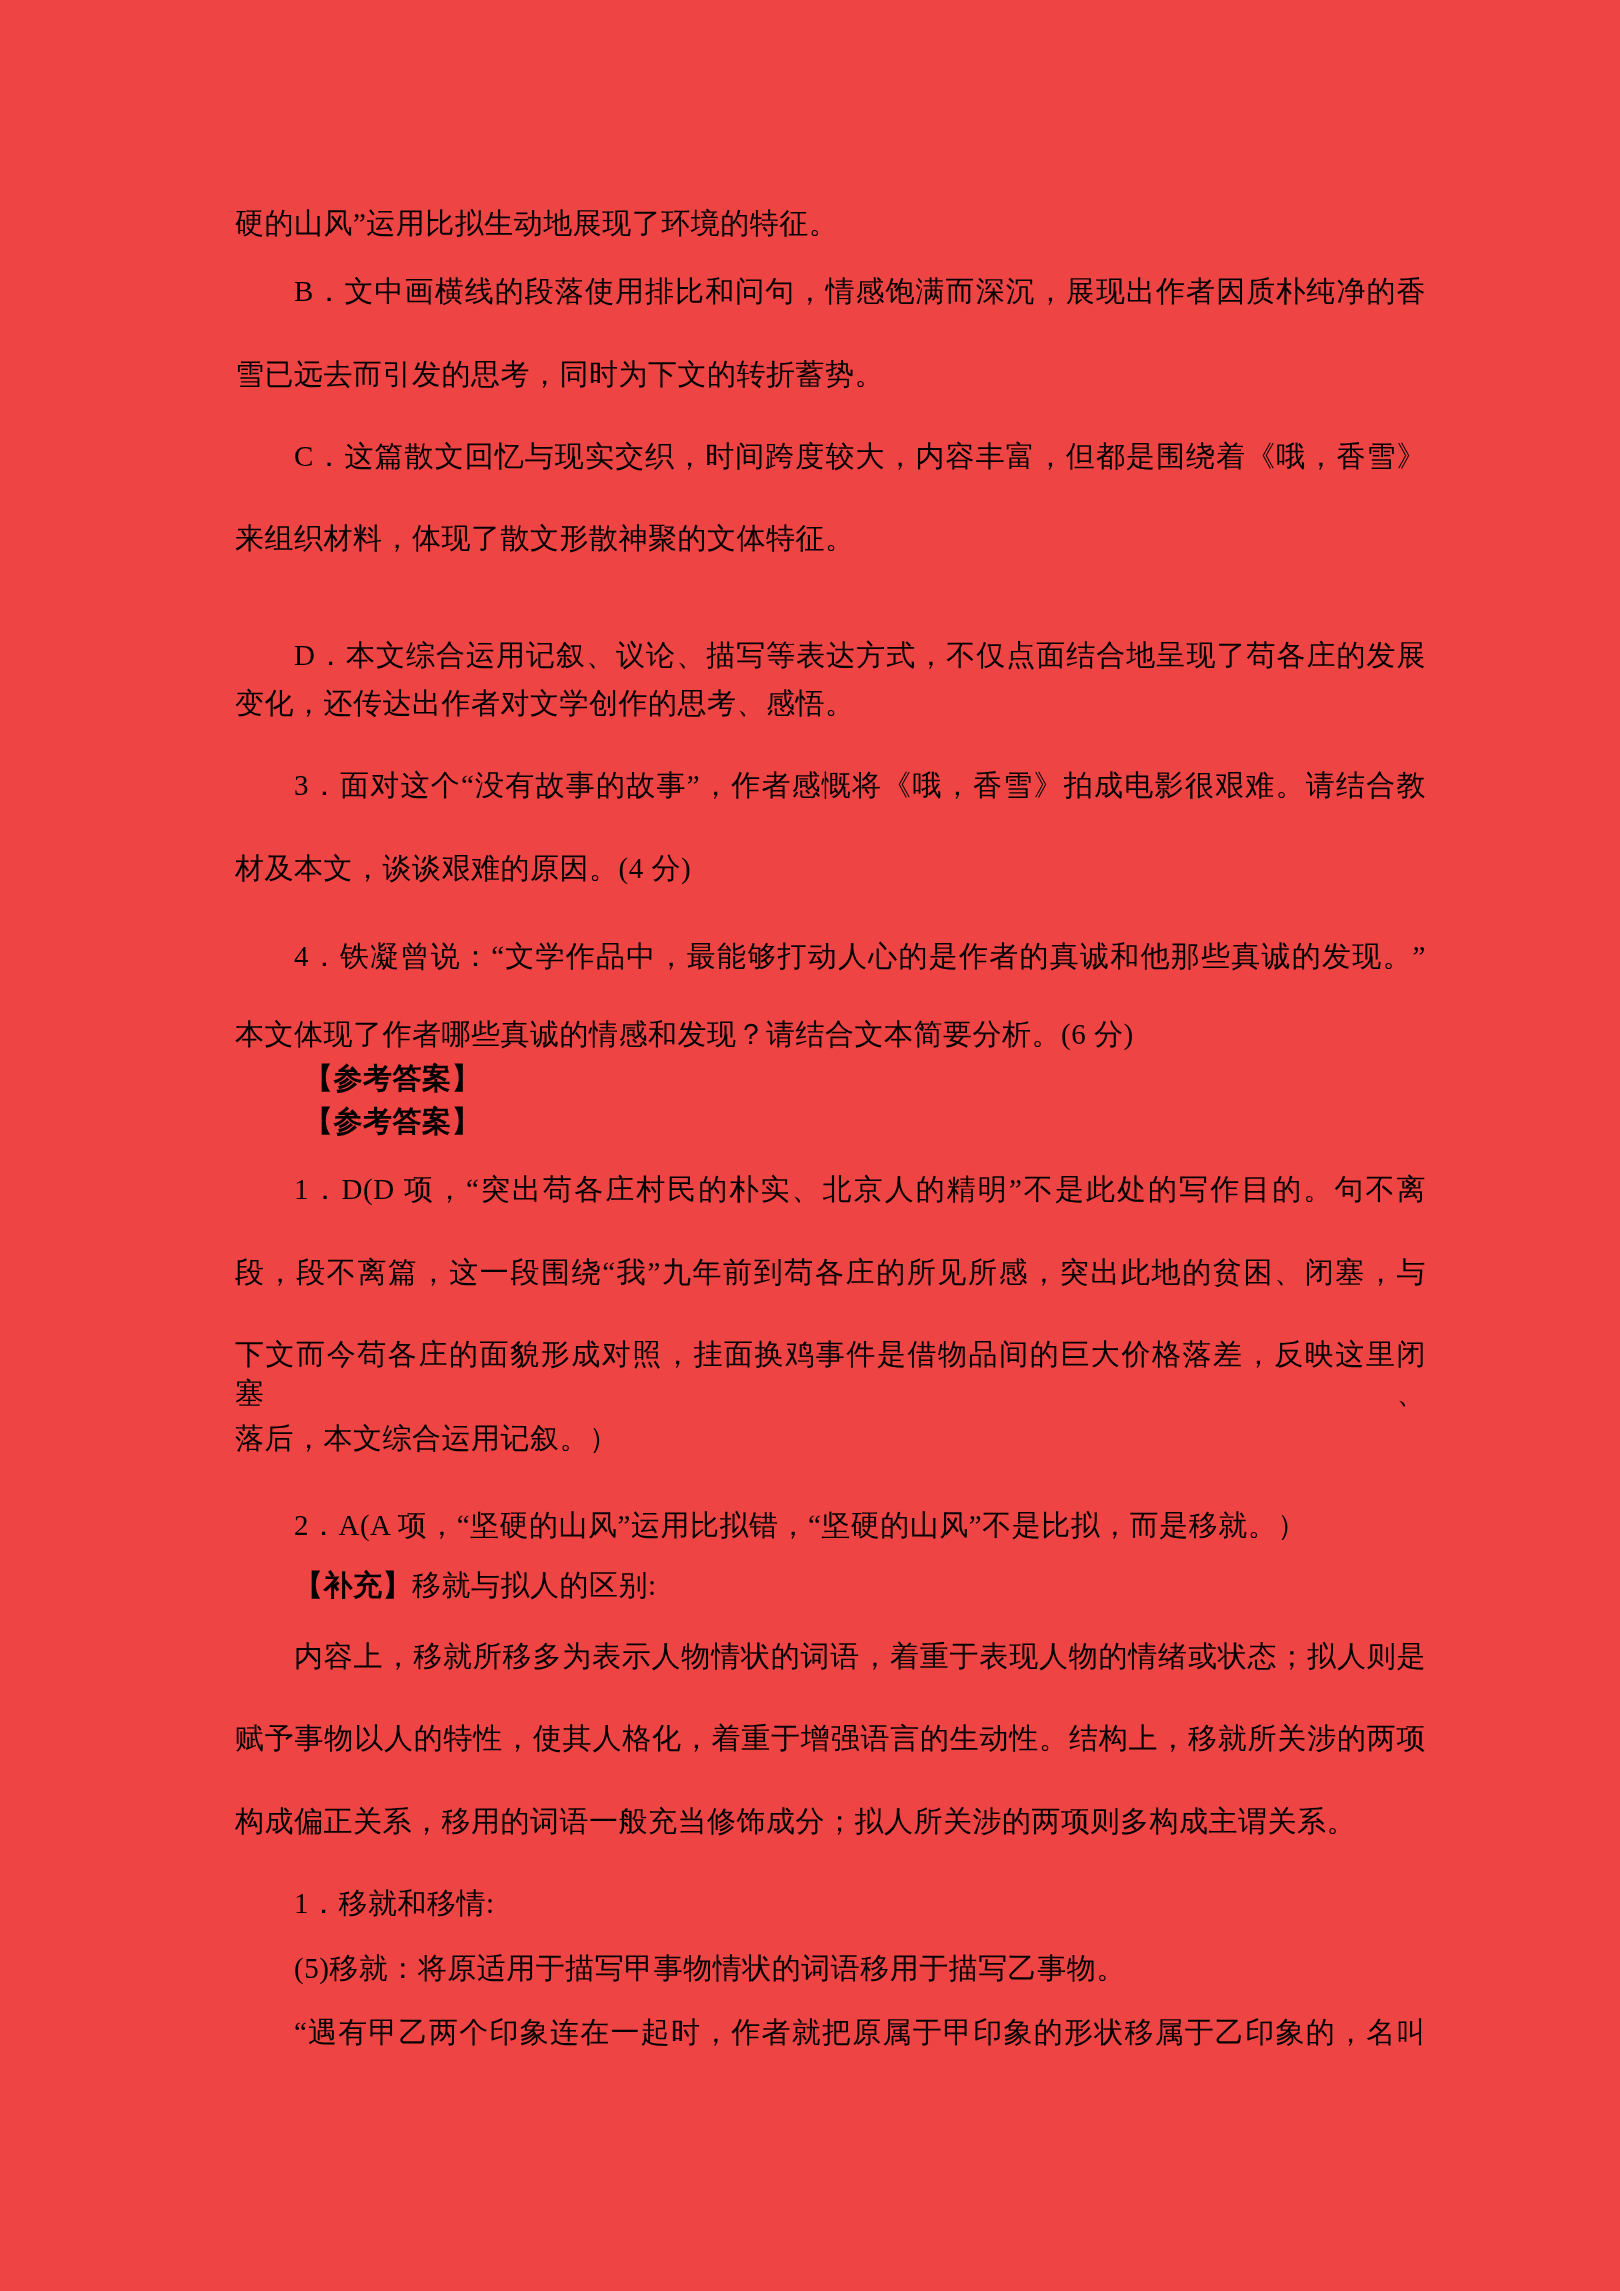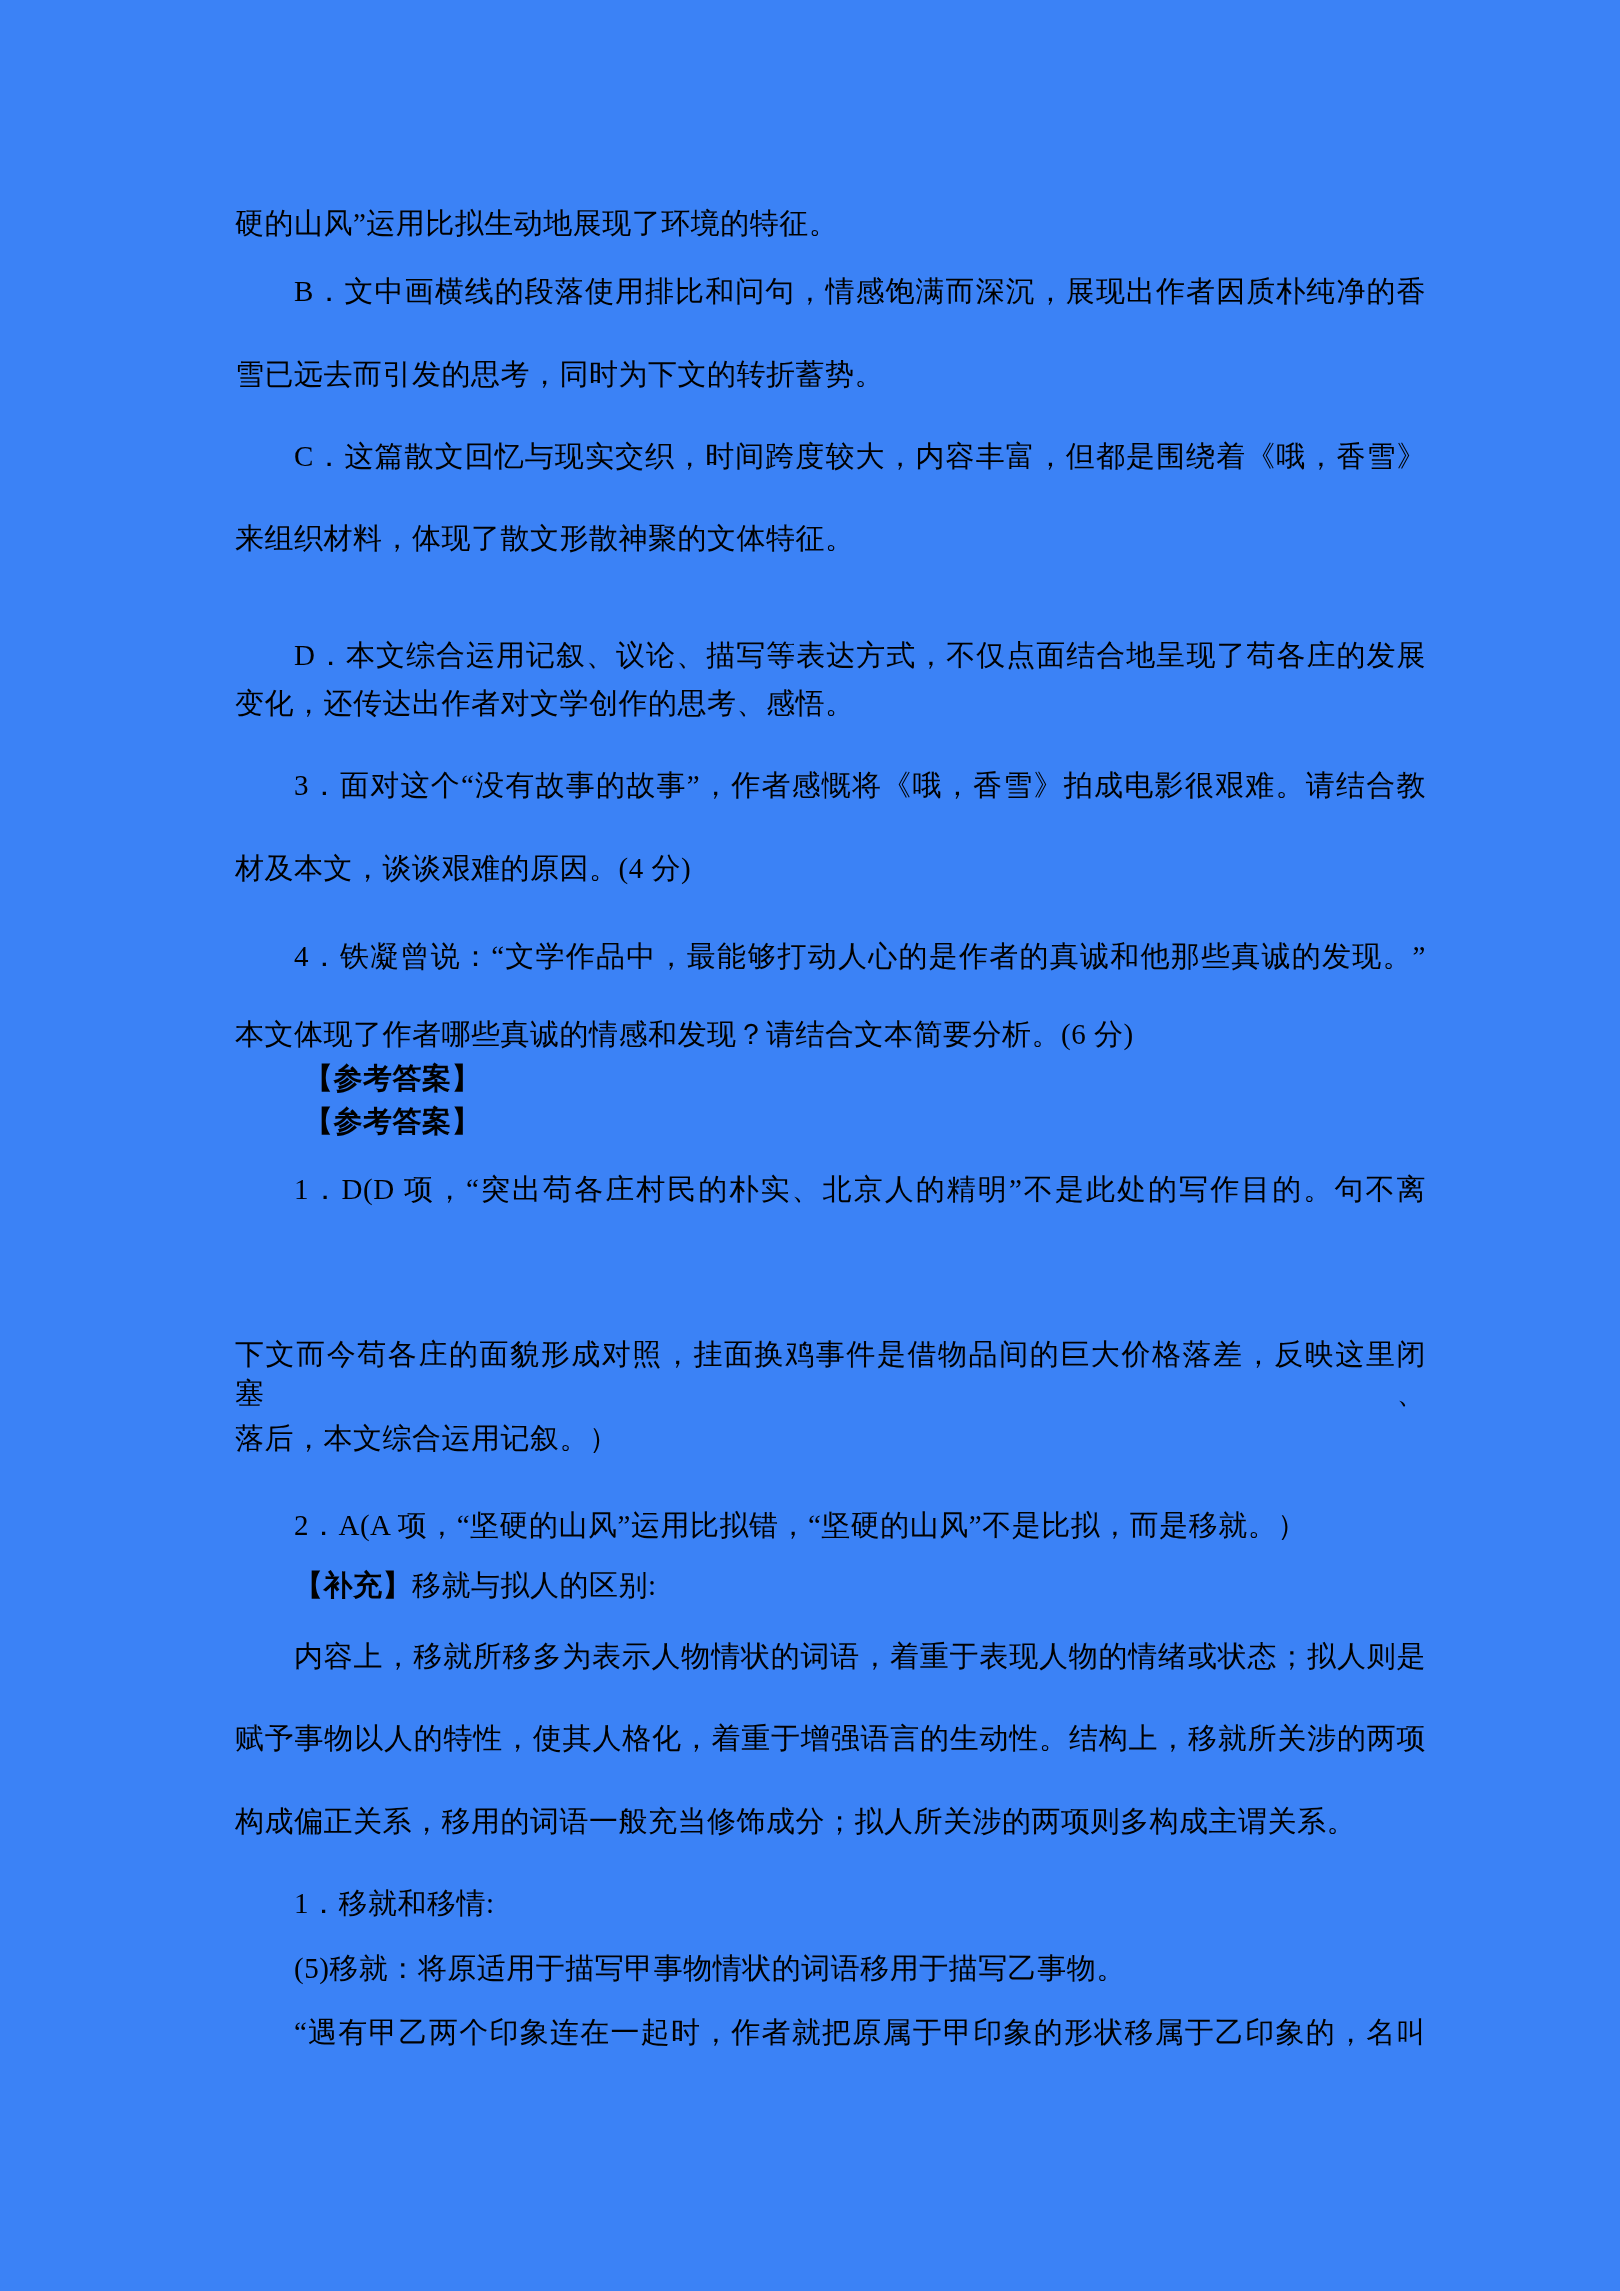--- a/index.html
+++ b/index.html
@@ -4,21 +4,21 @@
 <style>
   html, body {
     margin: 0;
     padding: 0;
     background: #ffffff;
   }
   .page {
     position: relative;
     width: 1620px;
     height: 2292px;
-    background: #3b82f6;
+    background: #ef4444;
     color: #000000;
     font-family: "Liberation Serif", "DejaVu Serif", serif;
     overflow: hidden;
   }
   .ln {
     position: absolute;
     left: 235px;
     width: 1191px;
     font-size: 29px;
     line-height: 39px;
@@ -69,20 +69,21 @@
   <div class="ln indent fill" style="top:937px"><span>4．铁凝曾说：“文学作品中，最能够打动人心的是作者的真诚和他那些真诚的发现。”</span></div>
 
   <div class="ln" style="top:1015px"><span>本文体现了作者哪些真诚的情感和发现？请结合文本简要分析。(6 分)</span></div>
 
   <div class="ln indent" style="top:1059px; left:304px"><span class="b">【参考答案】</span></div>
 
   <div class="ln indent" style="top:1102px; left:304px"><span class="b">【参考答案】</span></div>
 
   <div class="ln indent fill" style="top:1170px"><span>1．D(D 项，“突出苟各庄村民的朴实、北京人的精明”不是此处的写作目的。句不离</span></div>
 
+  <div class="ln fill" style="top:1253px"><span>段，段不离篇，这一段围绕“我”九年前到苟各庄的所见所感，突出此地的贫困、闭塞，与</span></div>
 
   <div class="ln fill" style="top:1335px"><span>下文而今苟各庄的面貌形成对照，挂面换鸡事件是借物品间的巨大价格落差，反映这里闭塞、</span></div>
 
   <div class="ln" style="top:1419px"><span>落后，本文综合运用记叙。）</span></div>
 
   <div class="ln indent" style="top:1506px"><span>2．A(A 项，“坚硬的山风”运用比拟错，“坚硬的山风”不是比拟，而是移就。）</span></div>
 
   <div class="ln indent" style="top:1566px"><span class="b">【补充】</span><span>移就与拟人的区别:</span></div>
 
   <div class="ln indent fill" style="top:1637px"><span>内容上，移就所移多为表示人物情状的词语，着重于表现人物的情绪或状态；拟人则是</span></div>

